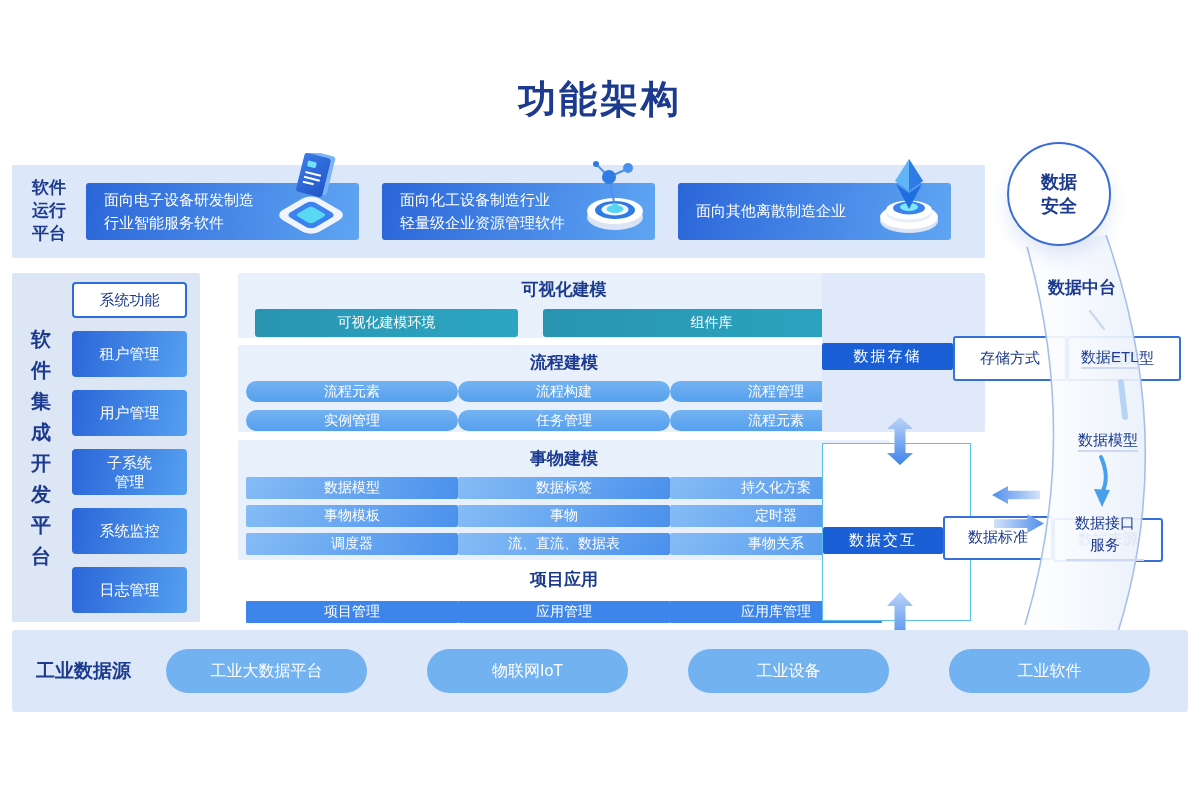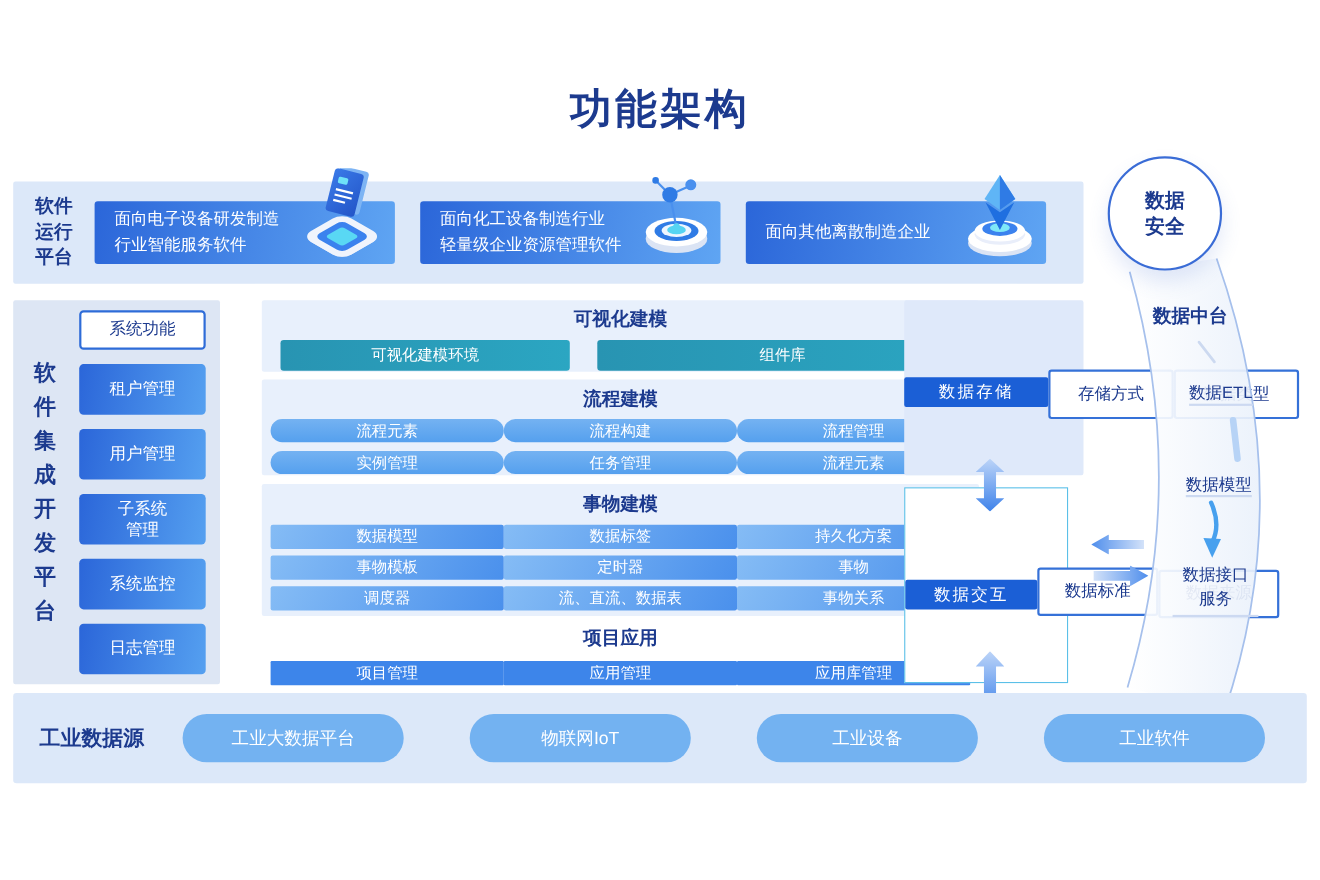--- a/index.html
+++ b/index.html
@@ -213,22 +213,22 @@
     </div>
     <div class="panel sec3">
       <div class="sec-title">事物建模</div>
       <div class="row">
         <div class="cell cell-rect">数据模型</div>
         <div class="cell cell-rect">数据标签</div>
         <div class="cell cell-rect">持久化方案</div>
       </div>
       <div class="row">
         <div class="cell cell-rect">事物模板</div>
+        <div class="cell cell-rect">事物</div>
         <div class="cell cell-rect">定时器</div>
-        <div class="cell cell-rect">事物</div>
       </div>
       <div class="row">
         <div class="cell cell-rect">调度器</div>
         <div class="cell cell-rect">流、直流、数据表</div>
         <div class="cell cell-rect">事物关系</div>
       </div>
     </div>
     <div class="sec4">
       <div class="sec-title">项目应用</div>
       <div class="row">

